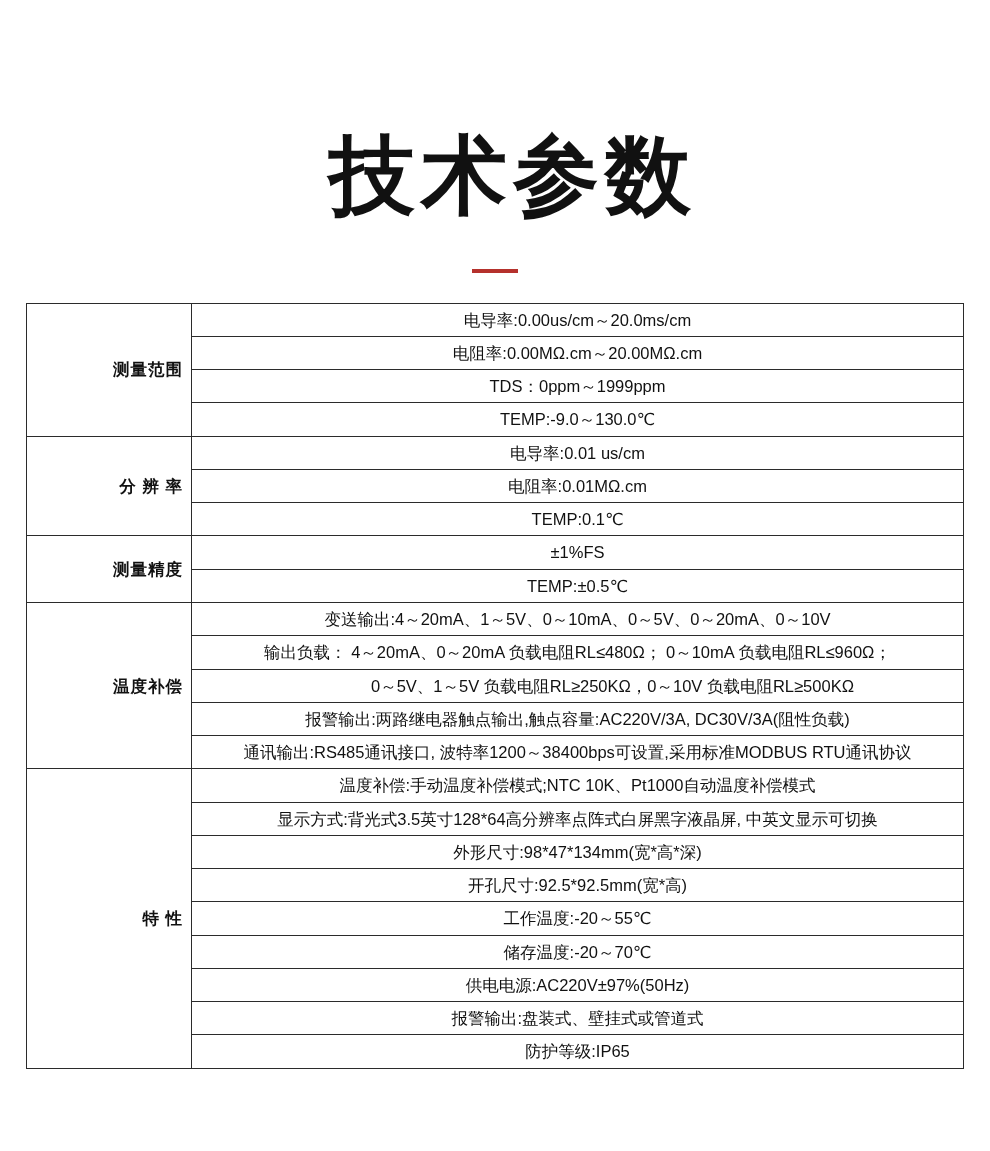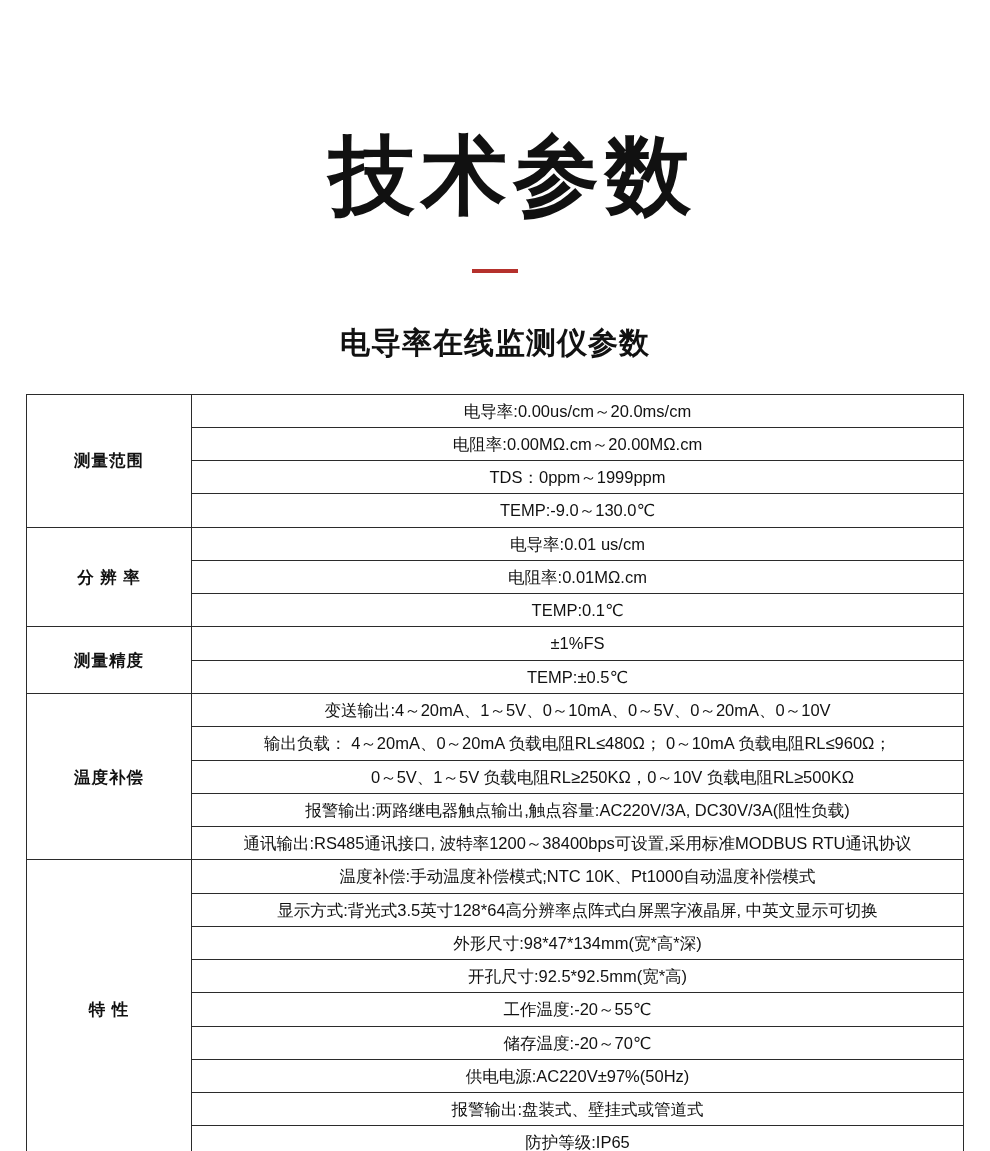--- a/index.html
+++ b/index.html
@@ -64,21 +64,21 @@
     border: 1px solid #2b2b2b;
     padding: 5px 8px;
     font-size: 16.5px;
     line-height: 1.35;
     vertical-align: middle;
     height: 20px;
     color: #111111;
   }
   td.label {
     width: 148px;
-    text-align: center;
+    text-align: right;
     font-weight: bold;
     font-size: 17.5px;
     letter-spacing: 1px;
     white-space: nowrap;
   }
   td.value {
     text-align: center;
     padding-left: 10px;
   }
   td.value.indent {
@@ -89,21 +89,20 @@
 <body>
 
 <div class="page">
 
   <h1 class="main-title">技术参数</h1>
 
   <div class="divider-wrap">
     <div class="divider" style="background: rgb(181, 49, 44);"></div>
   </div>
 
-  <h2 class="subtitle">电导率在线监测仪参数</h2>
 
   <div class="table-wrap">
     <table class="spec">
       <tbody>
 
         <tr>
           <td class="label" rowspan="4">测量范围</td>
           <td class="value">电导率:0.00us/cm～20.0ms/cm</td>
         </tr>
         <tr>

